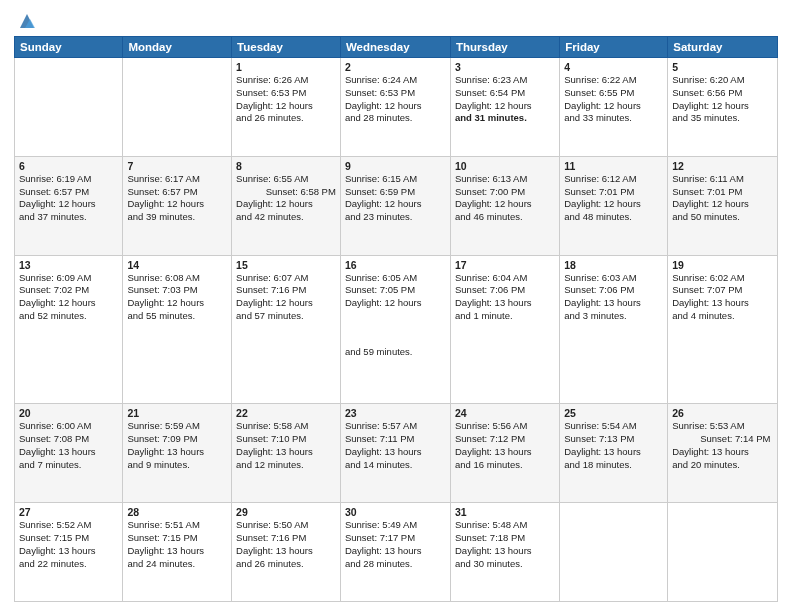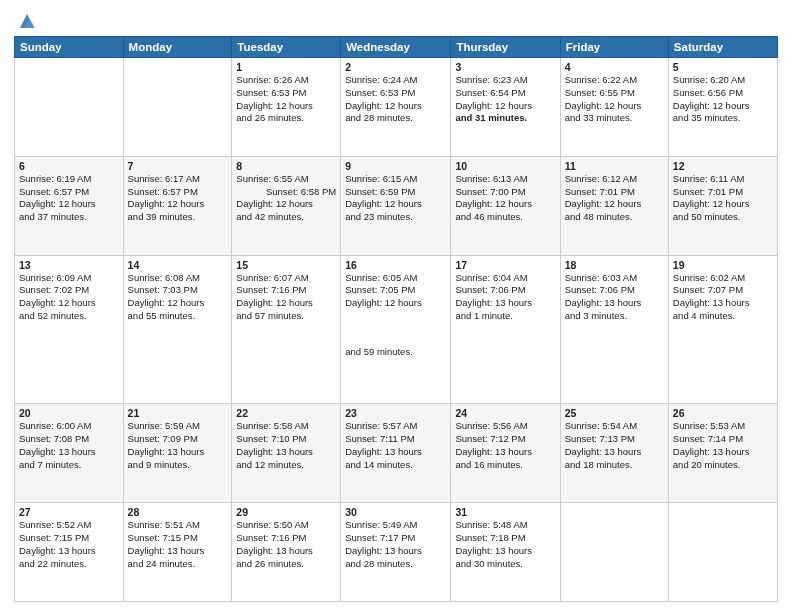--- a/index.html
+++ b/index.html
@@ -307,21 +307,21 @@
           <td>
             <span class="day-number">25</span>
             <span style="display: block; line-height: 1.35;">Sunrise: 5:54 AM</span>
             <span style="display: block; line-height: 1.35;">Sunset: 7:13 PM</span>
             <span style="display: block; line-height: 1.35;">Daylight: 13 hours</span>
             <span style="display: block; line-height: 1.35;">and 18 minutes.</span>
           </td>
           <td>
             <span class="day-number">26</span>
             <span style="display: block; line-height: 1.35;">Sunrise: 5:53 AM</span>
-            <span style="display: block; line-height: 1.35;">Sunset: 7:14 PM</span>
+            <span style="display: block; line-height: 1.35; margin-left: 28px;">Sunset: 7:14 PM</span>
             <span style="display: block; line-height: 1.35;">Daylight: 13 hours</span>
             <span style="display: block; line-height: 1.35;">and 20 minutes.</span>
           </td>
         </tr>
         <tr>
           <td>
             <span class="day-number">27</span>
             <span style="display: block; line-height: 1.35;">Sunrise: 5:52 AM</span>
             <span style="display: block; line-height: 1.35;">Sunset: 7:15 PM</span>
             <span style="display: block; line-height: 1.35;">Daylight: 13 hours</span>

